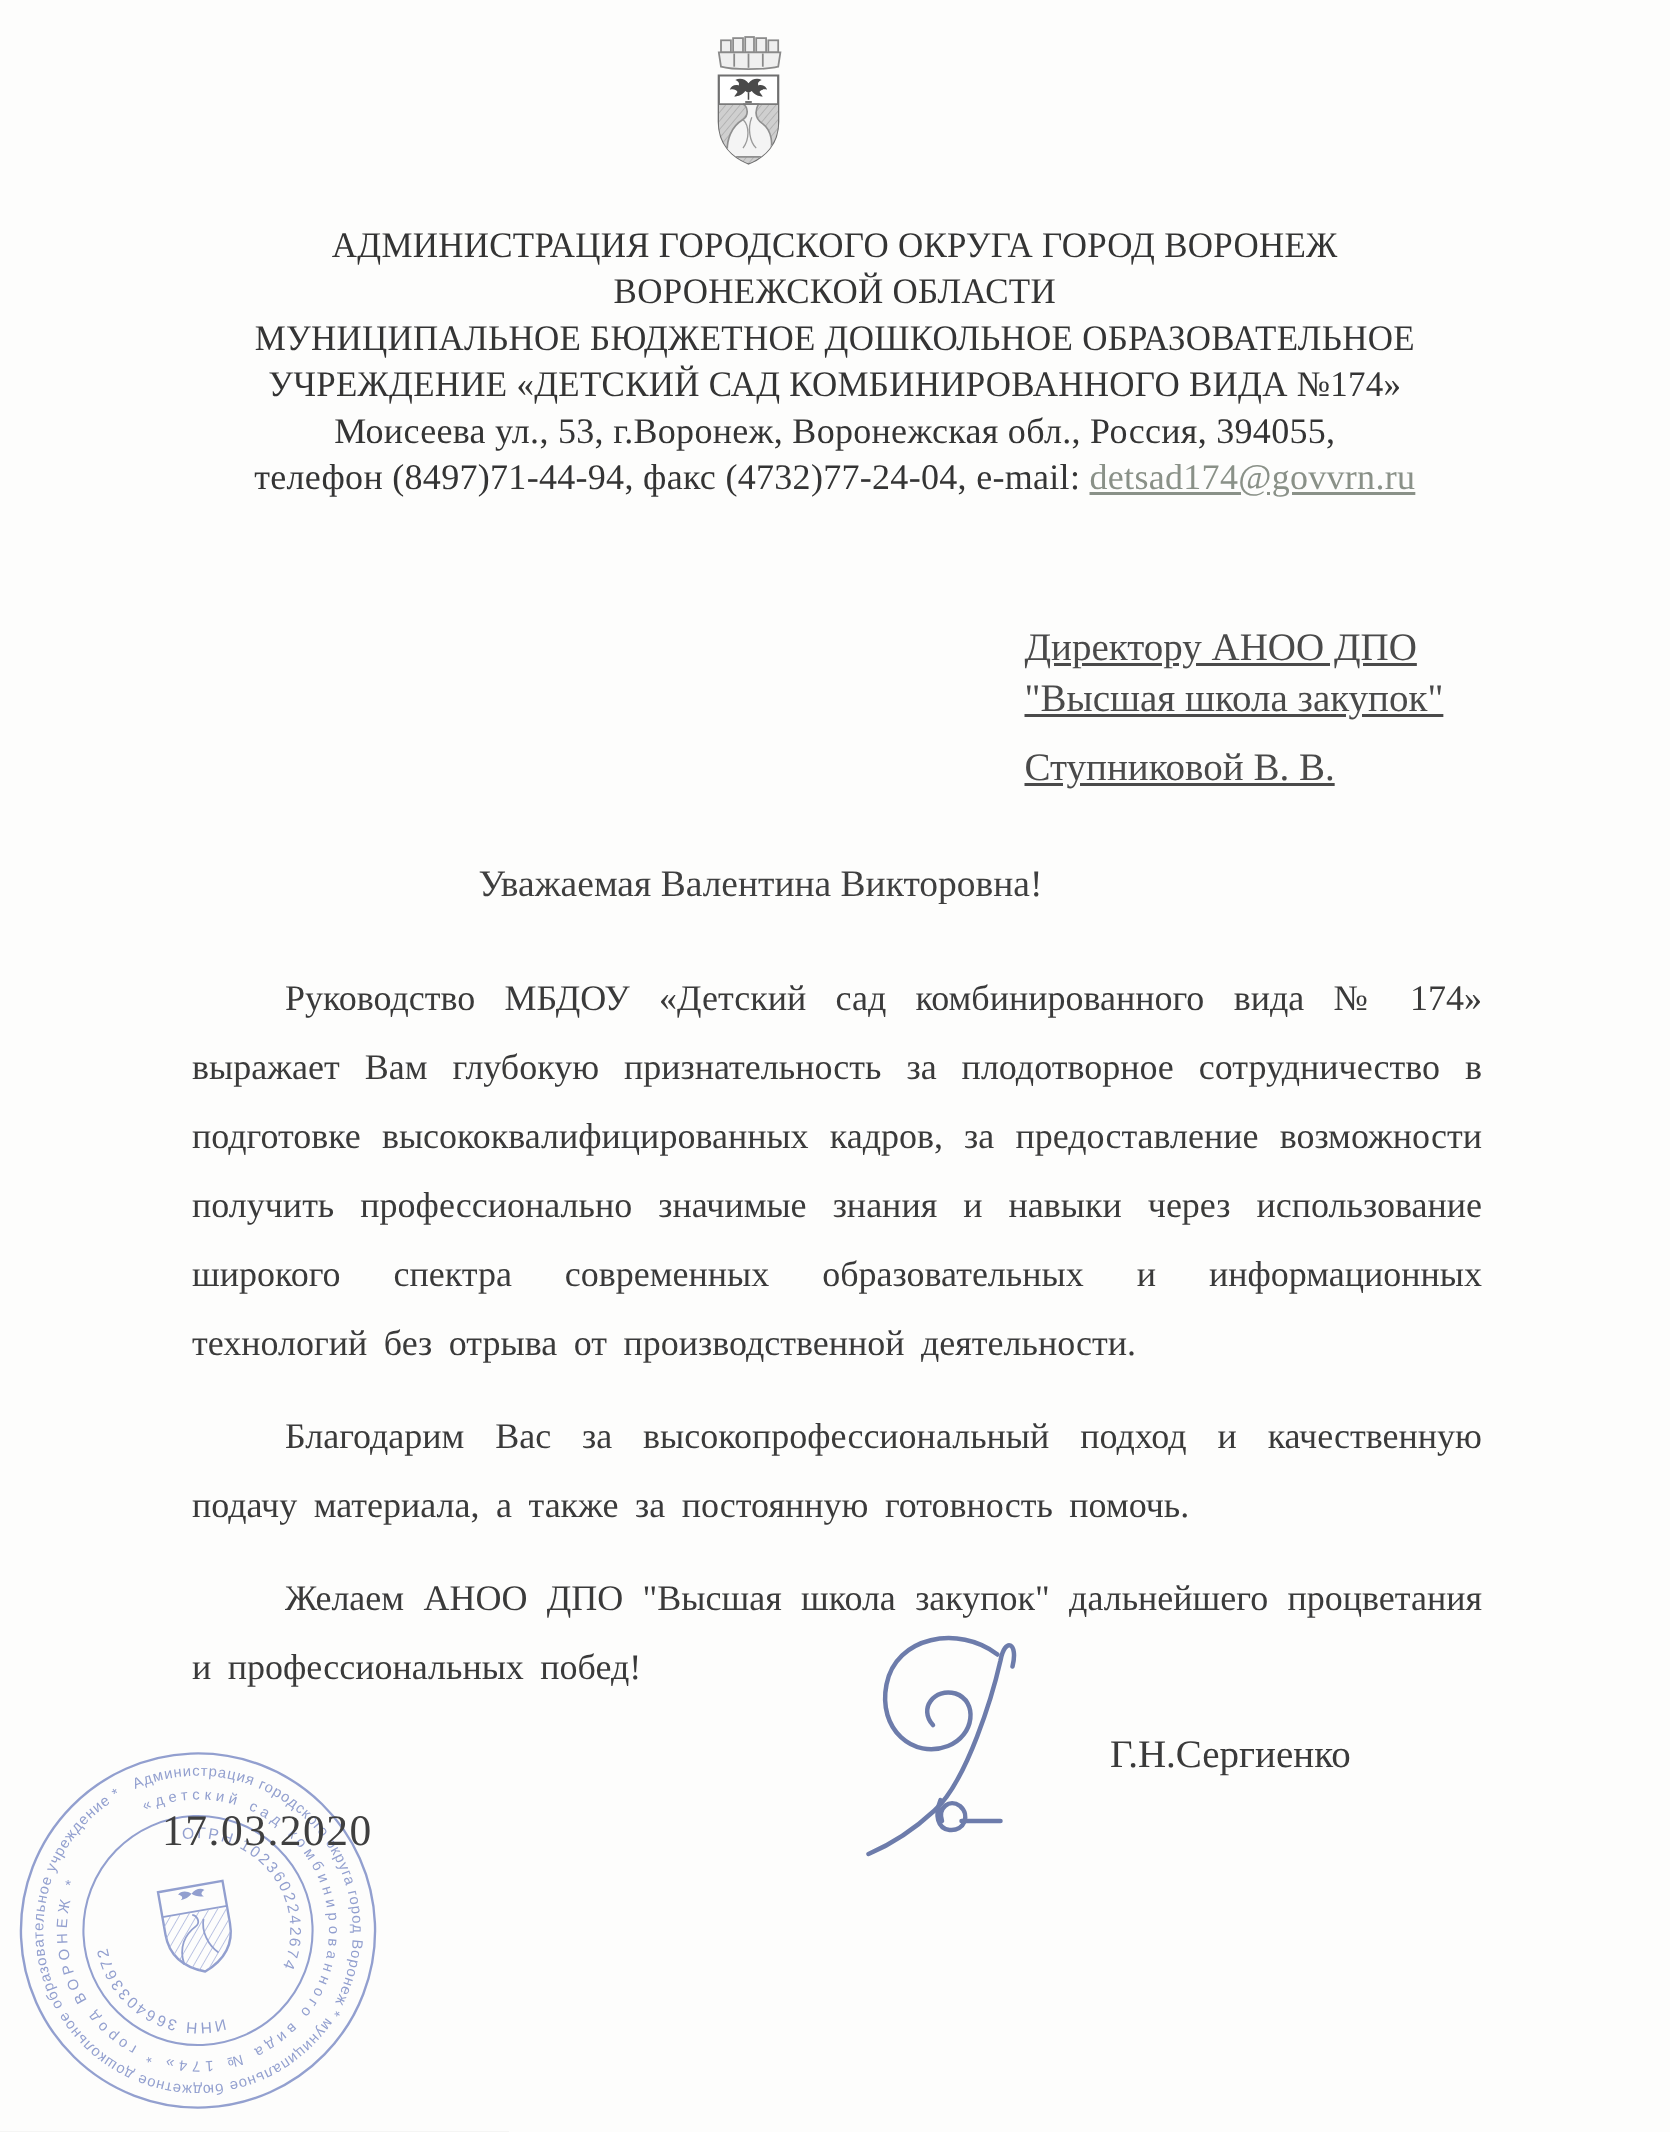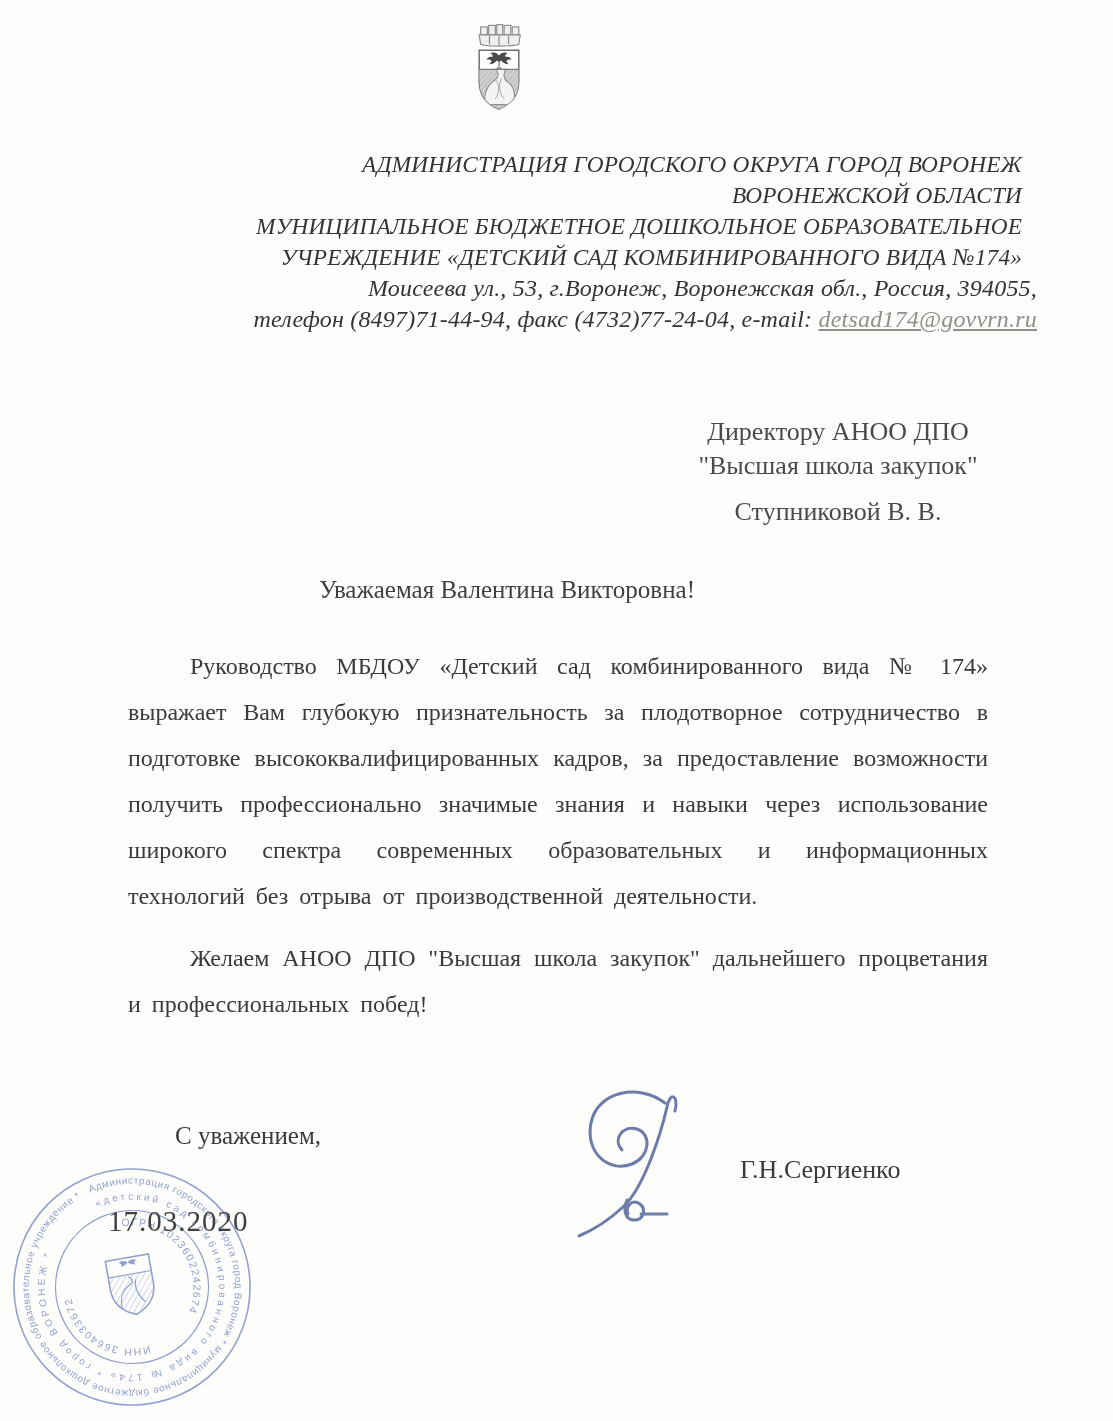--- a/index.html
+++ b/index.html
@@ -12,33 +12,32 @@
     font-family:"Liberation Serif", serif;
     color:#3c3c3c;
     overflow:hidden;
   }
 
   
   .emblem { position:absolute; left:466px; top:16px; width:66px; height:98px; }
 
   
   .letterhead {
-    position:absolute; left:44px; top:149px; width:993px;
-    text-align:right; color:#343434;
+    position:absolute; left:60px; top:149px; width:993px;
+    text-align:center; color:#343434;
     font-size:24px; line-height:31px; letter-spacing:0.2px;
     white-space:nowrap;
-    font-style:italic;
   }
   .letterhead .caps { transform:scaleX(0.97); transform-origin:center; }
   .email-link { color:#8a9188; text-decoration:underline; cursor:pointer; }
 
   
   .addressee {
     position:absolute; right:120px; top:415px; width:310px;
-    text-align:center; font-size:26px; line-height:34px; color:#4a4a4a;
+    font-size:26px; line-height:34px; color:#4a4a4a;text-decoration:underline;
   }
   .addressee .gap { margin-top:12px; }
 
   
   .salutation {
     position:absolute; left:0; top:576px; width:1014px;
     text-align:center; font-size:25px; color:#3f3f3f;
   }
 
   
@@ -127,25 +126,25 @@
   <div class="addressee">
     <div>Директору АНОО ДПО</div>
     <div>"Высшая школа закупок"</div>
     <div class="gap">Ступниковой В. В.</div>
   </div>
 
   <div class="salutation">Уважаемая Валентина Викторовна!</div>
 
   <div class="body-text">
     <p>Руководство МБДОУ «Детский сад комбинированного вида № 174» выражает Вам глубокую признательность за плодотворное сотрудничество в подготовке высококвалифицированных кадров, за предоставление возможности получить профессионально значимые знания и навыки через использование широкого спектра современных образовательных и информационных технологий без отрыва от производственной деятельности.</p>
+    <p>Благодарим Вас за высокопрофессиональный подход и качественную подачу материала, а также за постоянную готовность помочь.</p>
     <p>Желаем АНОО ДПО "Высшая школа закупок" дальнейшего процветания и профессиональных побед!</p>
   </div>
 
   <div class="closing">
-    <div class="first">С уважением,</div>
   </div>
 
   <svg class="signature-svg" width="170" height="170" viewBox="0 0 170 170">
     <g fill="none" stroke="#6d7cab" stroke-width="3" stroke-linecap="round">
       <path d="M112,20 C86,0 44,8 38,40 C32,70 56,90 79,81 C97,74 99,51 84,46 C70,42 59,56 69,67"></path>
       <path d="M122,28 C126,12 117,8 114,24 C109,46 92,104 70,124 C56,137 40,147 26,153"></path>
       <path d="M74,117 C70,127 72,136 80,137 C90,138 94,127 87,121 C80,116 72,122 75,131"></path>
       <path d="M88,131 H114"></path>
     </g>
   </svg>

